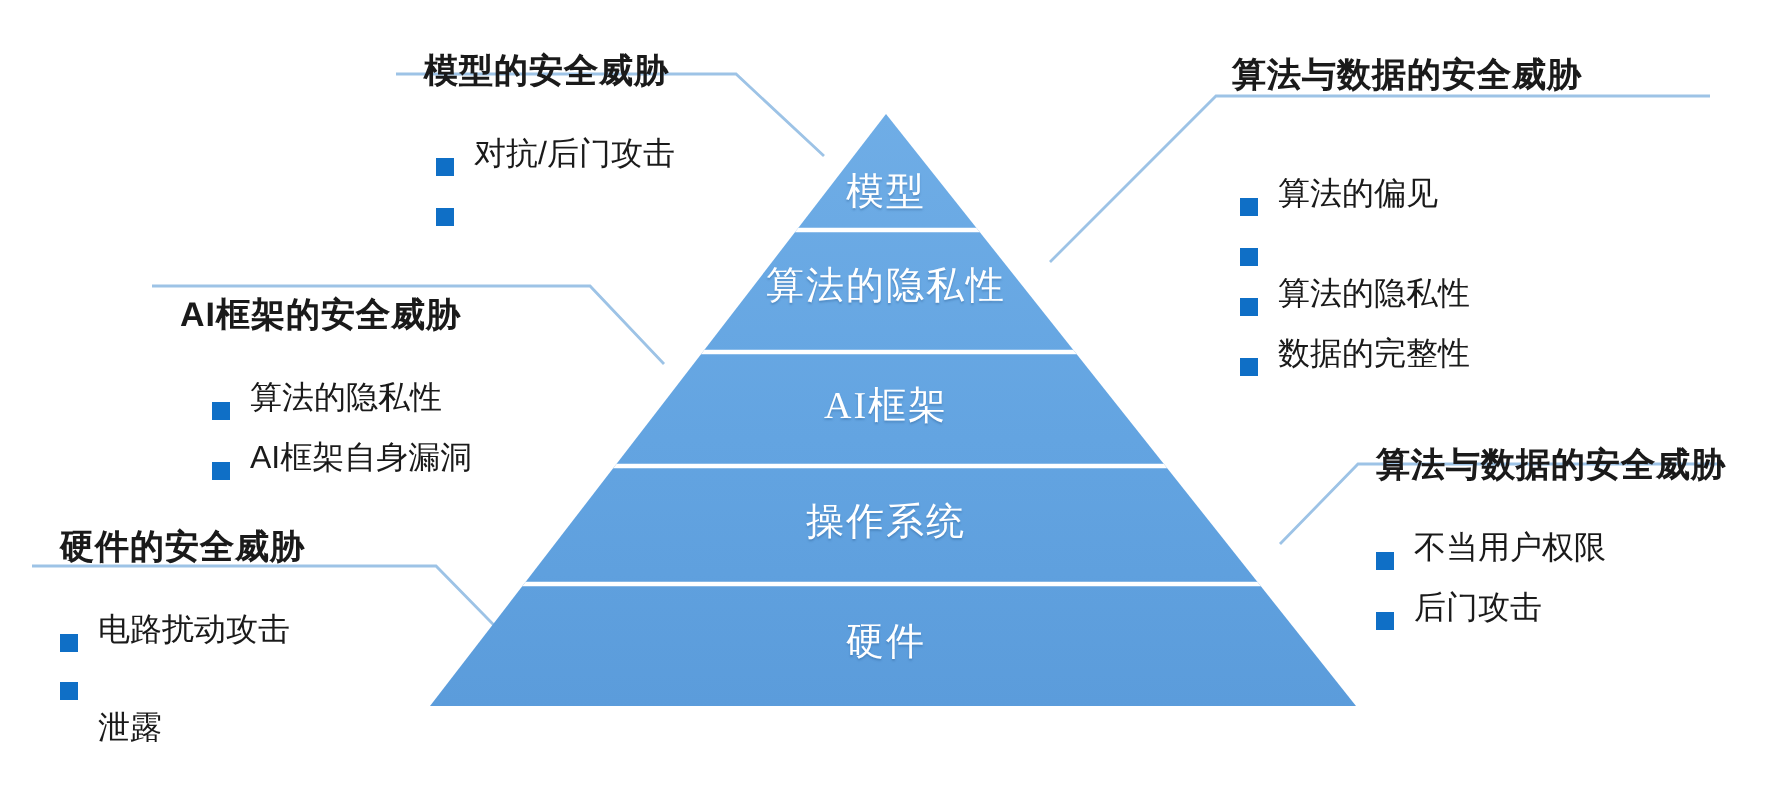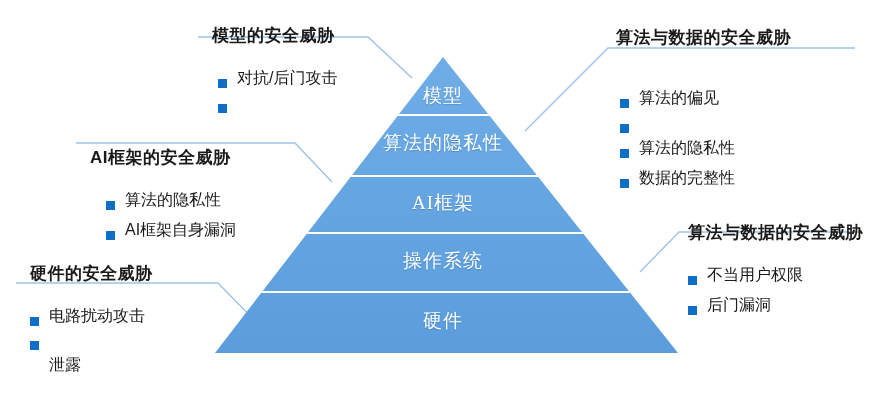--- a/index.html
+++ b/index.html
@@ -165,21 +165,21 @@
 
   <div class="callout" id="c-os">
     <h3>算法与数据的安全威胁</h3>
     <ul class="items">
       <li class="item">
         <span class="bullet"></span>
         <span class="txt">不当用户权限</span>
       </li>
       <li class="item">
         <span class="bullet"></span>
-        <span class="txt">后门漏洞</span>
+        <span class="txt">后门攻击</span>
       </li>
     </ul>
   </div>
 
   <div class="callout" id="c-hardware">
     <h3>硬件的安全威胁</h3>
     <ul class="items">
       <li class="item">
         <span class="bullet"></span>
         <span class="txt">电路扰动攻击</span>

